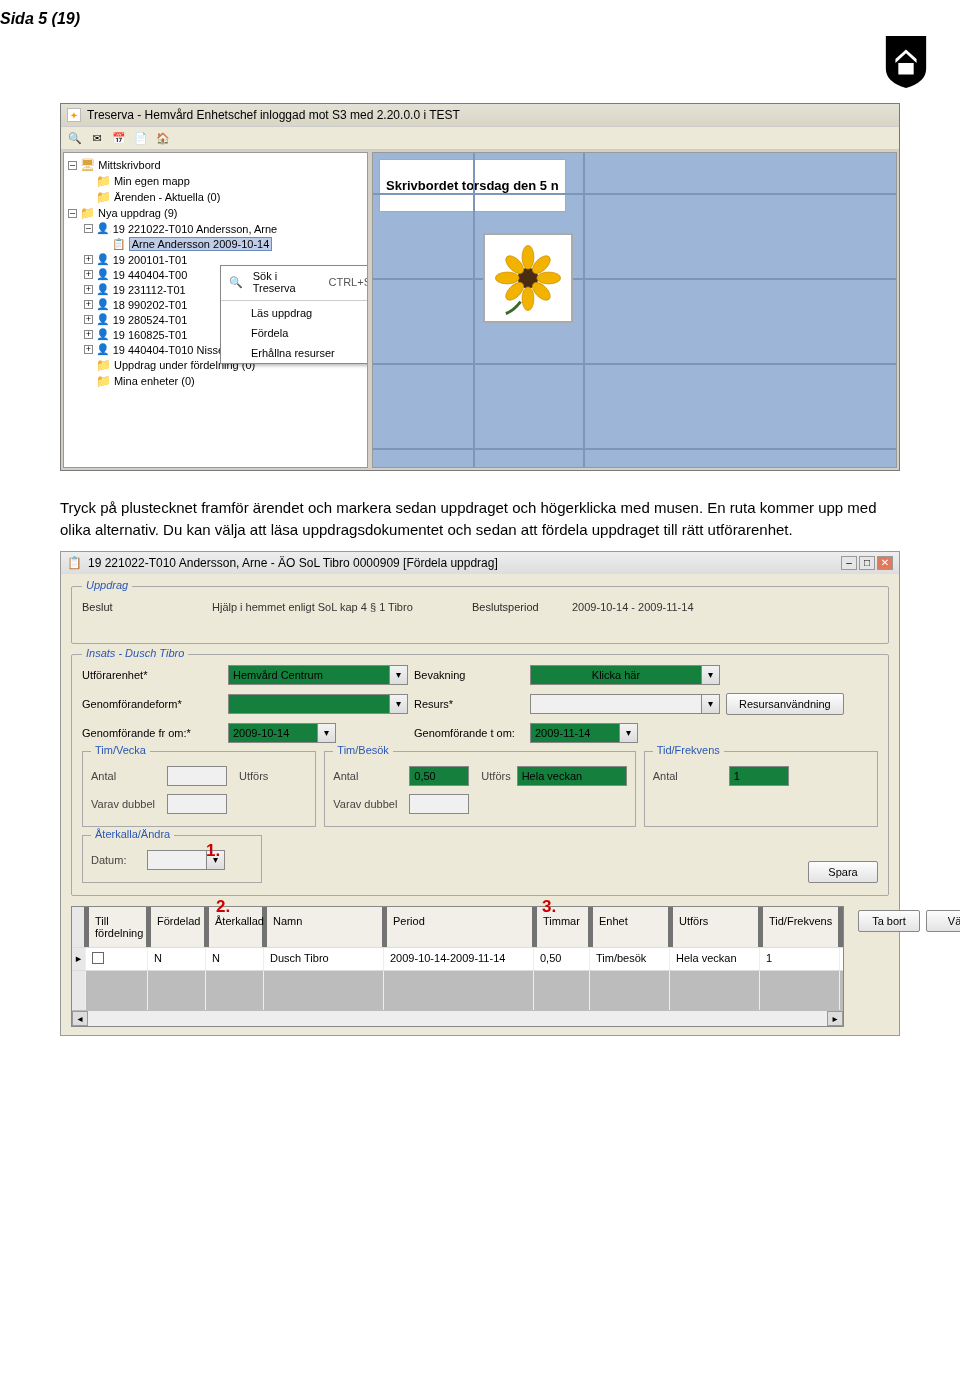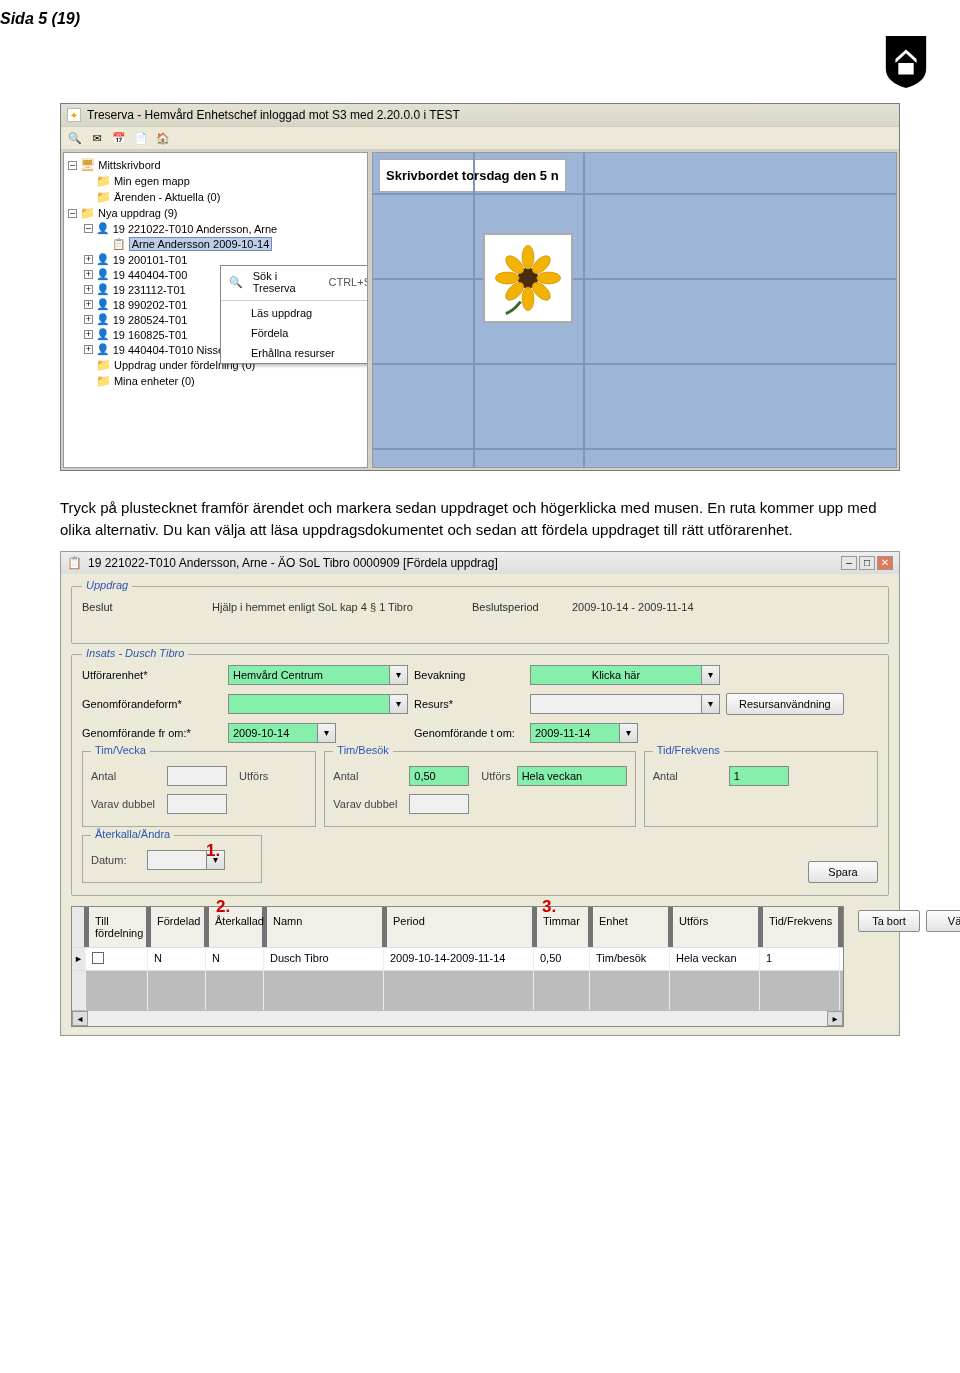--- a/index.html
+++ b/index.html
@@ -22,41 +22,41 @@
   .exp { width:9px; height:9px; border:1px solid #888; display:inline-flex; align-items:center; justify-content:center; font-size:9px; line-height:1; color:#000; background:#fff;}
   .exp-space { width:9px; display:inline-block; }
   .folder-ico { color:#d9a43c; font-size:12px;}
   .person-ico { color:#3b6; font-size:11px;}
   .selected { background:#c0cde8; border:1px solid #6b8cbf; padding:0 2px;}
   .ctxmenu { position:absolute; left:156px; top:112px; background:#fff; border:1px solid #888; width:160px; box-shadow:2px 2px 3px rgba(0,0,0,.25); font-size:11px; z-index:5;}
   .ctxmenu .ctx-row { padding:4px 8px; display:flex; align-items:center; gap:10px;}
   .ctxmenu .ctx-sep { border-top:1px solid #ccc; margin:2px 0;}
   .ctxmenu .sc { margin-left:auto; color:#555;}
   .desk-pane { flex:1; background:#9db6d8; margin:2px; border:1px solid #999; position:relative;}
-  .desk-title { background:#fff; margin:6px; padding:8px 6px; border:1px solid #aaa; font-size:13px; font-weight:bold; display:inline-block;}
+  .desk-title { background:#fff; margin:6px; padding:18px 6px; border:1px solid #aaa; font-size:13px; font-weight:bold; display:inline-block;}
   .desk-grid { position:absolute; top:0; left:0; right:0; bottom:0; }
   .grid-line-h { position:absolute; left:0; right:0; height:0; border-top:2px solid #7d97bb;}
   .grid-line-v { position:absolute; top:0; bottom:0; width:0; border-left:2px solid #7d97bb;}
   .flower-thumb { position:absolute; left:110px; top:80px; width:90px; height:90px; background:#fff; border:2px solid #aaa; display:flex; align-items:center; justify-content:center;}
   .flower-thumb svg { width:74px; height:74px;}
   .doc-text { padding: 26px 0 10px; font-size: 15px; line-height:1.45; }
   
   .win2 { border:1px solid #999; background:#ece9d8; }
   .win2 .tbar2 { background:linear-gradient(#eee,#ddd); padding:4px 6px; display:flex; align-items:center; font-size:12px;}
   .tbar2 .wicons { margin-left:auto; display:flex; gap:2px;}
   .wicons .wbtn { width:16px; height:14px; background:#e6e6e6; border:1px solid #999; display:inline-flex; align-items:center; justify-content:center; font-size:10px;}
   .wicons .wbtn.cx { background:#e07a5f; color:#fff;}
   .win2-body { background:#ece9d8; padding:8px 10px;}
   .group { border:1px solid #a9a9a9; border-radius:2px; margin:4px 0 10px; padding:10px 10px 12px; position:relative;}
   .group-title { position:absolute; top:-8px; left:10px; background:#ece9d8; padding:0 4px; color:#2a57b5; font-size:11px;font-style:italic;}
   .form-row { display:flex; align-items:flex-start; font-size:11px; padding:4px 0;}
   .form-row .lbl { width:130px; color:#2b2b2b;}
   .form-row .val { color:#333; }
   .insats-top { display:grid; grid-template-columns: 140px 180px 110px 190px auto; row-gap:8px; column-gap:6px; align-items:center; font-size:11px;}
-  .inp { height:20px; border:1px solid #888; background:#86efac; padding:0 4px; font-size:11px; display:flex; align-items:center;}
+  .inp { height:20px; border:1px solid #888; background:#15803d; padding:0 4px; font-size:11px; display:flex; align-items:center;}
   .inp.disabled { background:#f0f0f0; color:#777;}
   .sel { display:flex; }
   .sel .arrow { width:18px; border:1px solid #888; border-left:0; background:linear-gradient(#f3f3f3,#ddd); display:flex; align-items:center; justify-content:center; font-size:10px;}
   .btn { height:22px; border:1px solid #888; background:linear-gradient(#fdfdfd,#e3e3e3); padding:0 12px; font-size:11px; display:inline-flex; align-items:center; border-radius:2px;}
   .side-buttons { display:flex; gap:6px; align-items:flex-end; padding:4px 6px;}
   .subgroups { display:flex; gap:8px;}
   .subgroup { flex:1; border:1px solid #a9a9a9; padding:10px 8px 8px; position:relative; font-size:11px;}
   .subgroup .sg-title { position:absolute; top:-8px; left:8px; background:#ece9d8; padding:0 4px; color:#2a57b5;}
   .sg-row { display:flex; align-items:center; gap:6px; padding:4px 0;}
   .sg-row .slbl { width:70px; color:#444;}

